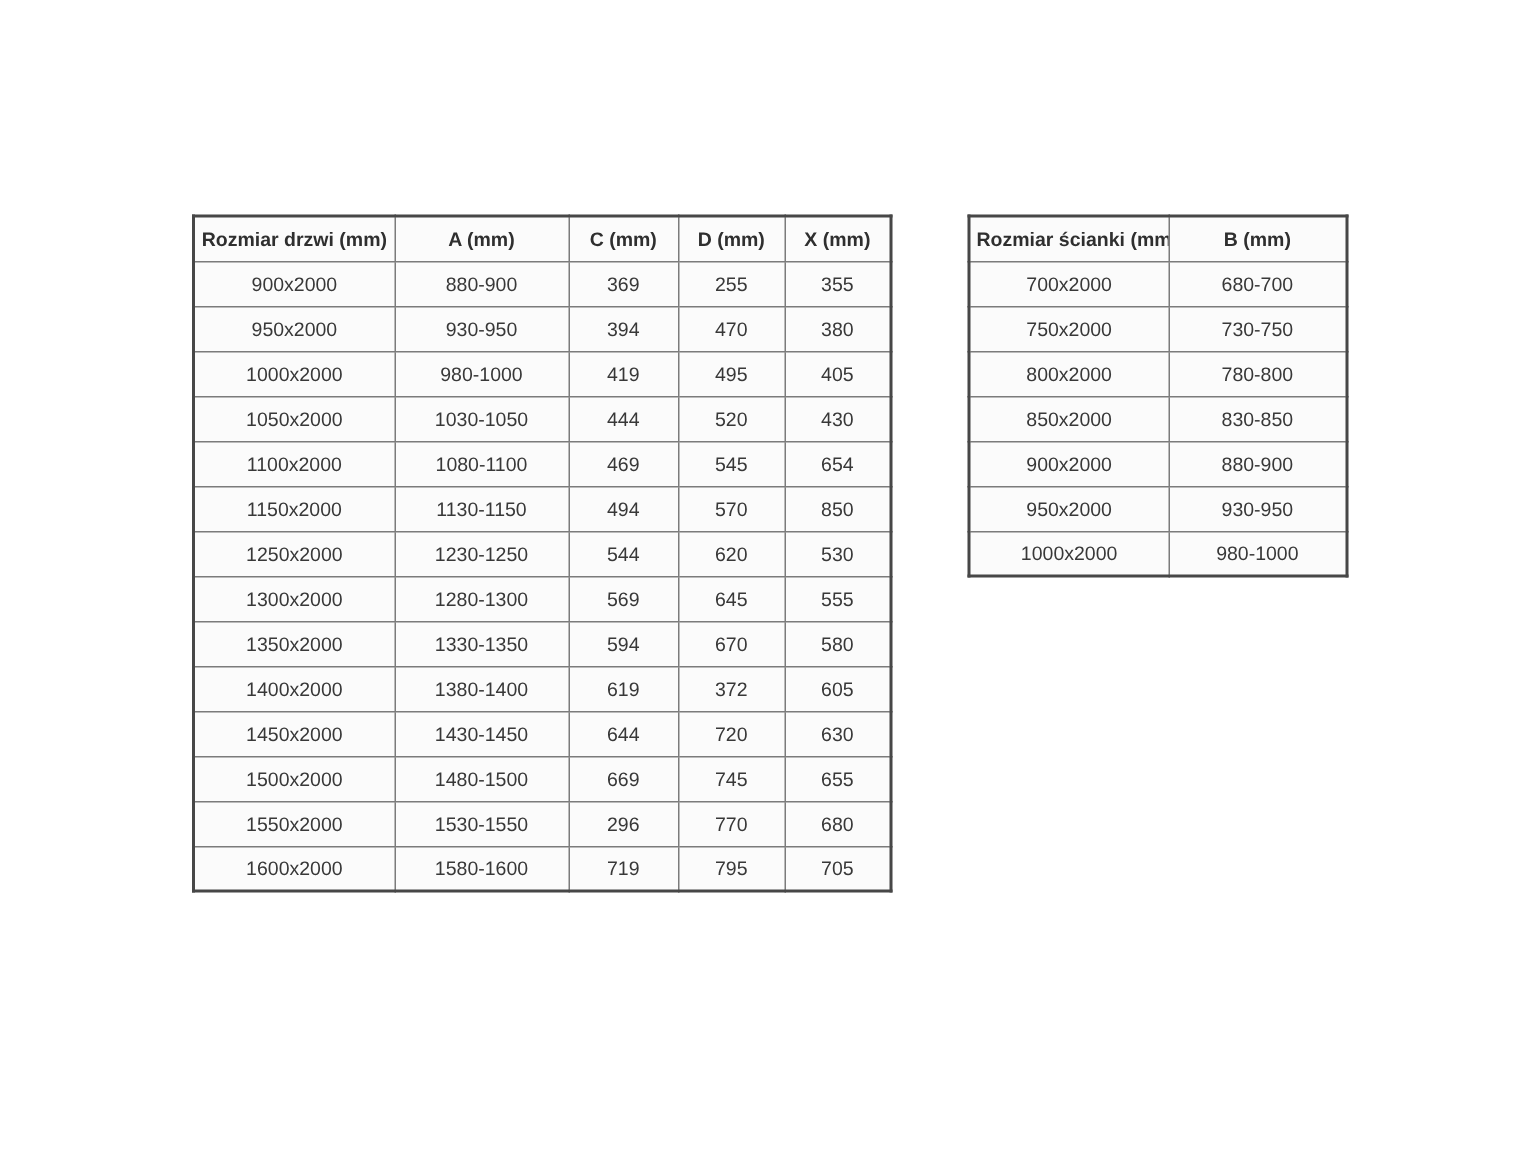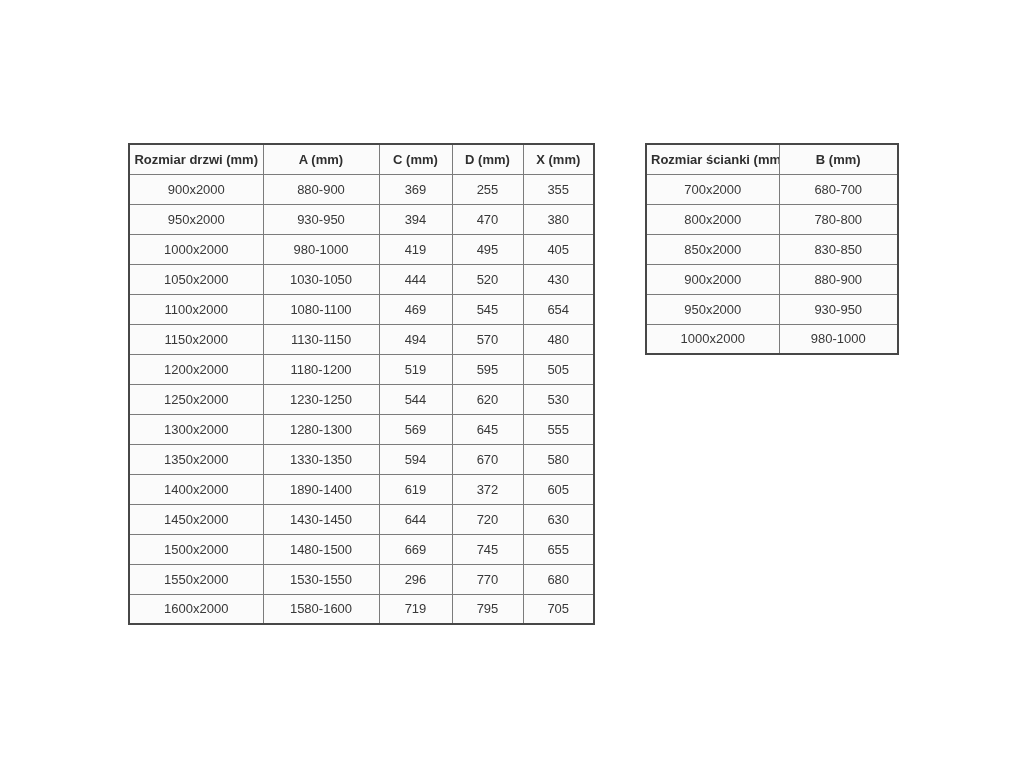--- a/index.html
+++ b/index.html
@@ -103,28 +103,21 @@
           <td>1080-1100</td>
           <td>469</td>
           <td>545</td>
           <td>654</td>
         </tr>
         <tr>
           <td>1150x2000</td>
           <td>1130-1150</td>
           <td>494</td>
           <td>570</td>
-          <td>480</td>
-        </tr>
-        <tr>
-          <td>1200x2000</td>
-          <td>1180-1200</td>
-          <td>519</td>
-          <td>595</td>
-          <td>505</td>
+          <td>850</td>
         </tr>
         <tr>
           <td>1250x2000</td>
           <td>1230-1250</td>
           <td>544</td>
           <td>620</td>
           <td>530</td>
         </tr>
         <tr>
           <td>1300x2000</td>
@@ -135,21 +128,21 @@
         </tr>
         <tr>
           <td>1350x2000</td>
           <td>1330-1350</td>
           <td>594</td>
           <td>670</td>
           <td>580</td>
         </tr>
         <tr>
           <td>1400x2000</td>
-          <td>1890-1400</td>
+          <td>1380-1400</td>
           <td>619</td>
           <td>372</td>
           <td>605</td>
         </tr>
         <tr>
           <td>1450x2000</td>
           <td>1430-1450</td>
           <td>644</td>
           <td>720</td>
           <td>630</td>
@@ -187,20 +180,24 @@
           <th>Rozmiar ścianki (mm)</th>
           <th>B (mm)</th>
         </tr>
       </thead>
       <tbody>
         <tr>
           <td>700x2000</td>
           <td>680-700</td>
         </tr>
         <tr>
+          <td>750x2000</td>
+          <td>730-750</td>
+        </tr>
+        <tr>
           <td>800x2000</td>
           <td>780-800</td>
         </tr>
         <tr>
           <td>850x2000</td>
           <td>830-850</td>
         </tr>
         <tr>
           <td>900x2000</td>
           <td>880-900</td>

